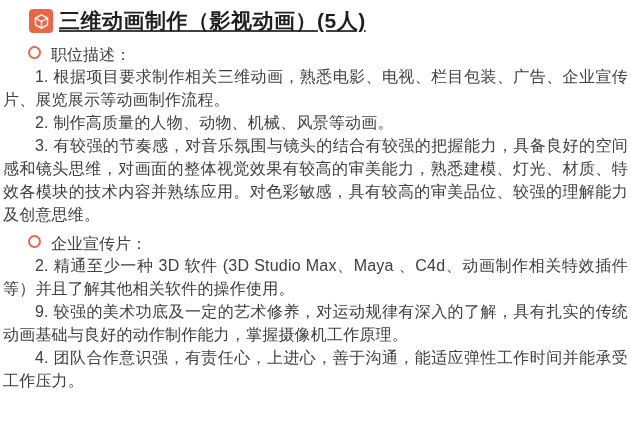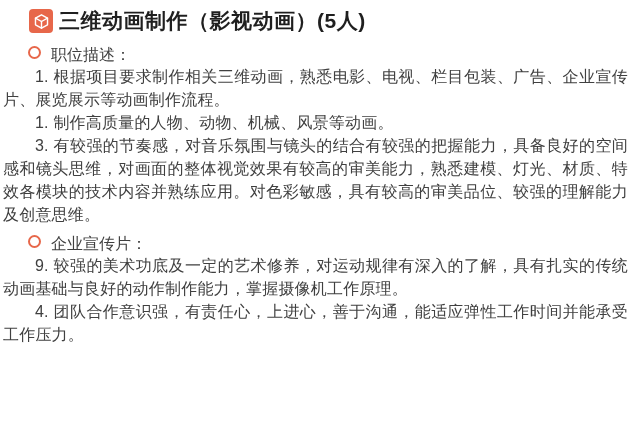--- a/index.html
+++ b/index.html
@@ -12,20 +12,21 @@
     color: #404040;
   }
   .page { padding: 6px 3px 0 3px; }
 
   .title-row {
     display: flex;
     align-items: center;
     gap: 6px;
     margin: 2px 0 8px 26px;
     height: 26px;
+    text-decoration: underline;
   }
   .title-icon {
     width: 24px;
     height: 24px;
     background: #e7674a;
     border-radius: 4px;
     display: inline-flex;
     align-items: center;
     justify-content: center;
     flex: 0 0 auto;
@@ -85,26 +86,27 @@
     </span>
     <h1 class="title">三维动画制作（影视动画）(5人)</h1>
   </div>
 
   <section class="block">
     <div class="section-head">
       <span class="ring"></span>
       <span class="section-heading">职位描述：</span>
     </div>
     <p class="para">1. 根据项目要求制作相关三维动画，熟悉电影、电视、栏目包装、广告、企业宣传片、展览展示等动画制作流程。</p>
-    <p class="para">1. 制作高质量的人物、动物、机械、风景等动画。</p>
+    <p class="para">2. 制作高质量的人物、动物、机械、风景等动画。</p>
     <p class="para">3. 有较强的节奏感，对音乐氛围与镜头的结合有较强的把握能力，具备良好的空间感和镜头思维，对画面的整体视觉效果有较高的审美能力，熟悉建模、灯光、材质、特效各模块的技术内容并熟练应用。对色彩敏感，具有较高的审美品位、较强的理解能力及创意思维。</p>
   </section>
 
   <section class="block">
     <div class="section-head">
       <span class="ring"></span>
       <span class="section-heading">企业宣传片：</span>
     </div>
+    <p class="para">2. 精通至少一种 3D 软件 (3D Studio Max、Maya 、C4d、动画制作相关特效插件等）并且了解其他相关软件的操作使用。</p>
     <p class="para">9. 较强的美术功底及一定的艺术修养，对运动规律有深入的了解，具有扎实的传统动画基础与良好的动作制作能力，掌握摄像机工作原理。</p>
     <p class="para">4. 团队合作意识强，有责任心，上进心，善于沟通，能适应弹性工作时间并能承受工作压力。</p>
   </section>
 
 </div>
 
 </body></html>

